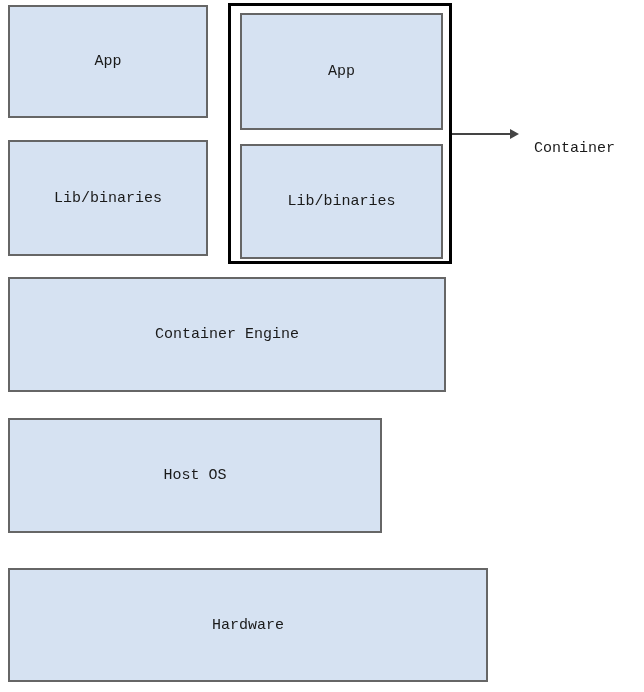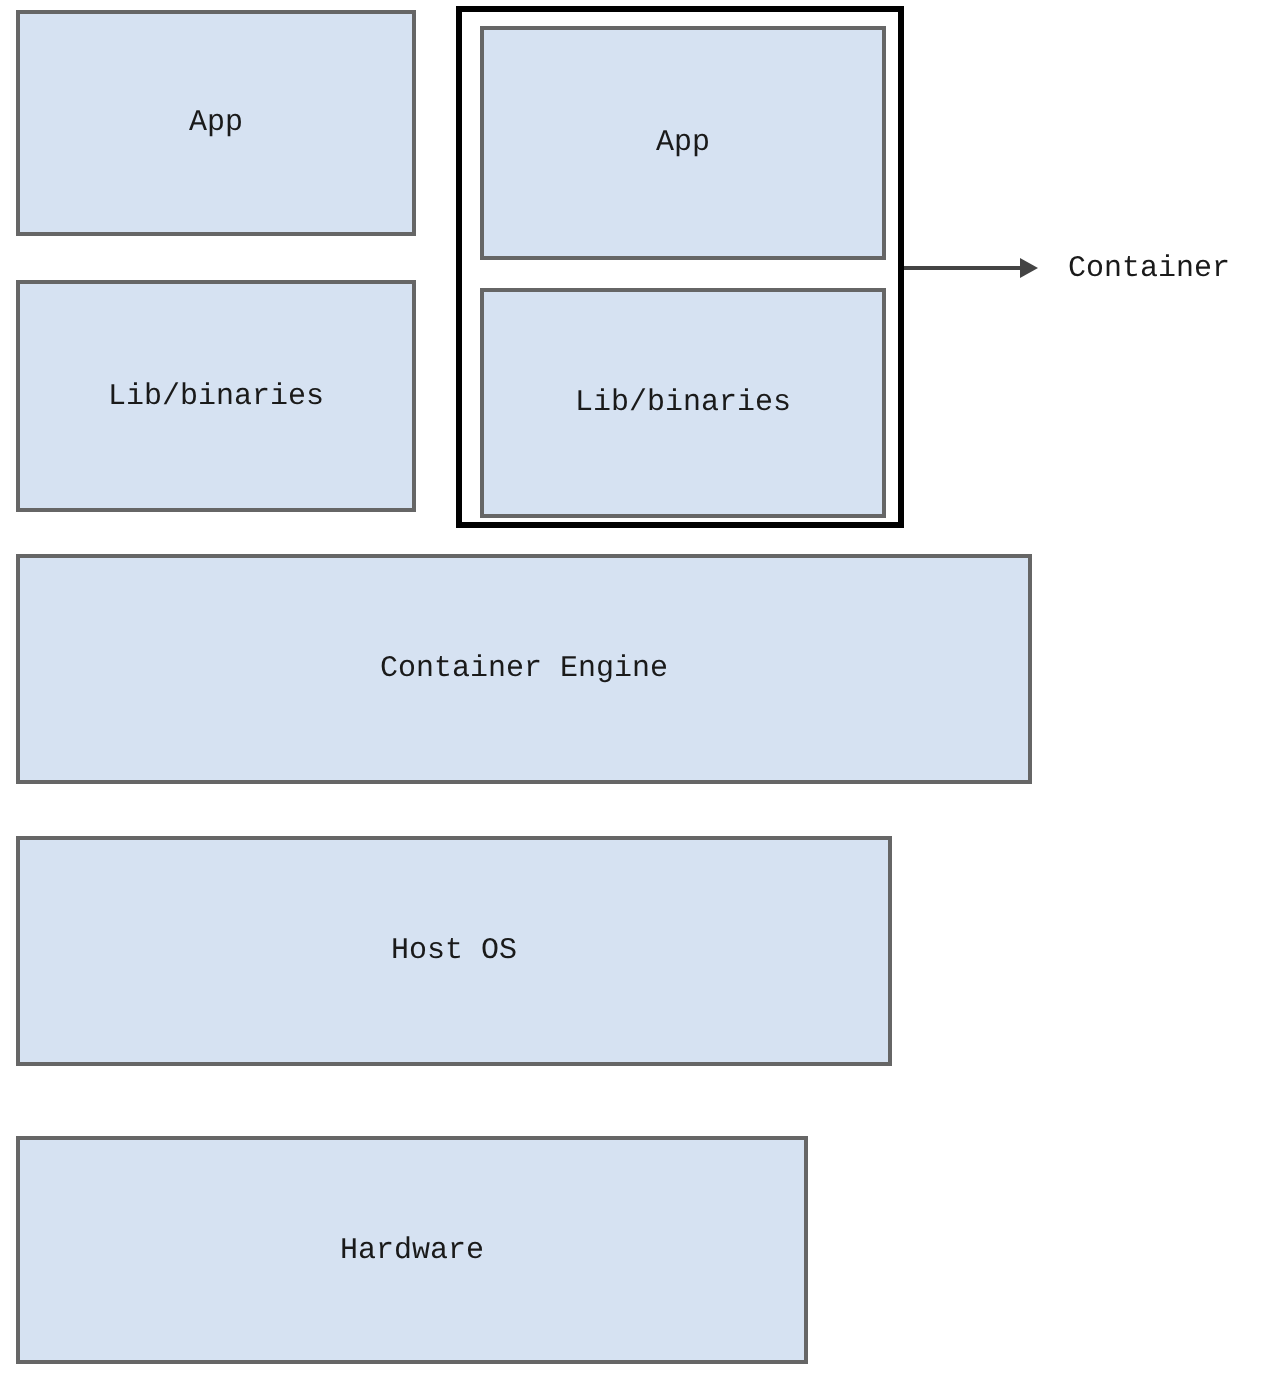--- a/index.html
+++ b/index.html
@@ -39,41 +39,41 @@
   .lib-left        { left: 8px;   top: 140px; width: 200px; height: 116px; }
   .container-group {
     position: absolute;
     box-sizing: border-box;
     left: 228px; top: 3px; width: 224px; height: 261px;
     border: 3px solid var(--container-border);
     background: var(--background);
   }
   .app-in          { left: 9px;  top: 7px;   width: 203px; height: 117px; }
   .lib-in          { left: 9px;  top: 138px; width: 203px; height: 115px; }
-  .engine-layer    { left: 8px;  top: 277px; width: 508px; height: 115px; }
-  .hostos-layer    { left: 8px;  top: 418px; width: 438px; height: 115px; }
-  .hardware-layer  { left: 8px;  top: 568px; width: 396px; height: 114px; }
+  .engine-layer    { left: 8px;  top: 277px; width: 438px; height: 115px; }
+  .hostos-layer    { left: 8px;  top: 418px; width: 374px; height: 115px; }
+  .hardware-layer  { left: 8px;  top: 568px; width: 480px; height: 114px; }
 
   .arrow-line {
     position: absolute;
     left: 452px; top: 133px;
     width: 60px; height: 2px;
     background: var(--arrow);
   }
   .arrow-head {
     position: absolute;
     left: 510px; top: 129px;
     width: 0; height: 0;
     border-left: 9px solid var(--arrow);
     border-top: 5px solid transparent;
     border-bottom: 5px solid transparent;
   }
   .callout-label {
     position: absolute;
-    left: 534px; top: 126px;
+    left: 534px; top: 140px;
     font-size: 15px;
     line-height: 18px;
     color: var(--text);
     white-space: nowrap;
     text-align: center;
   }
 </style>
 </head>
 <body>
 

